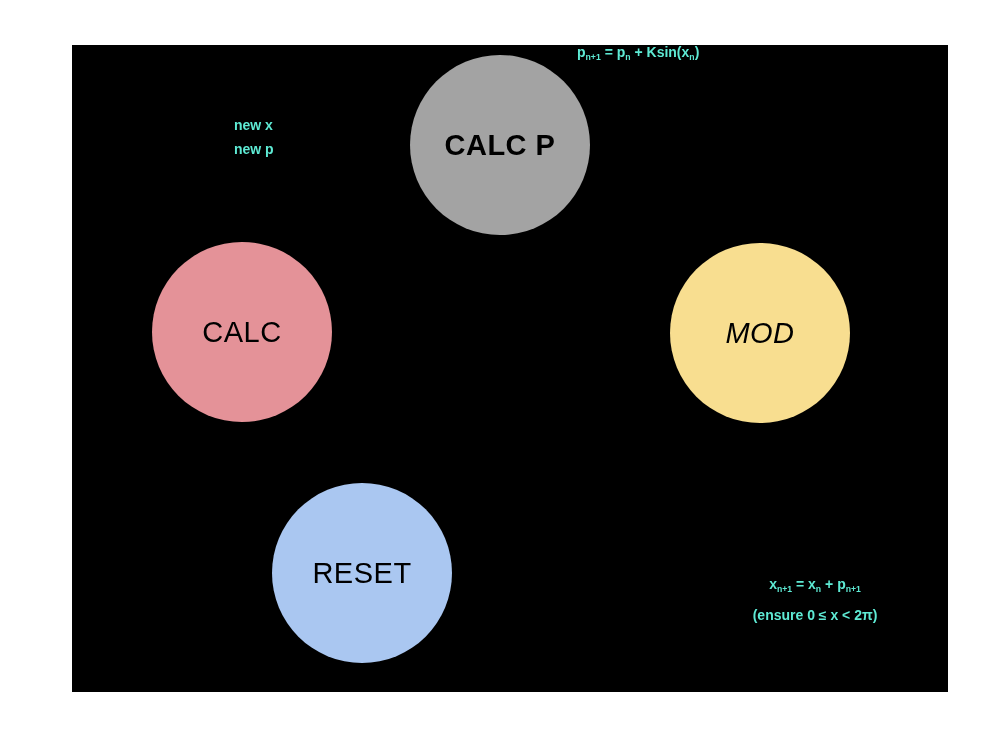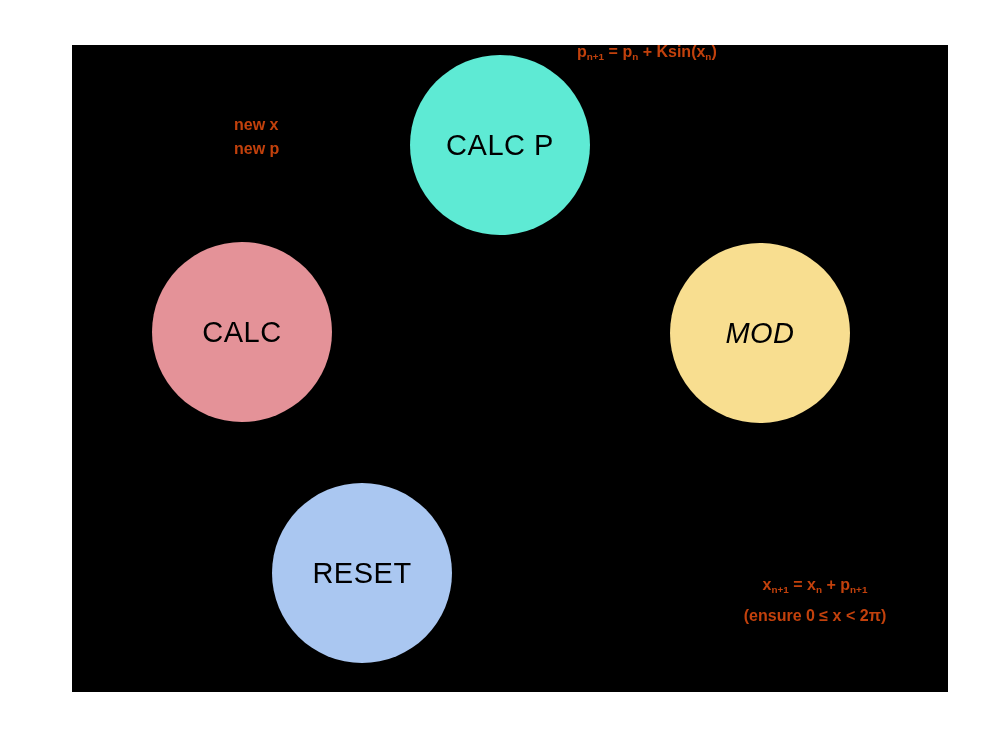--- a/index.html
+++ b/index.html
@@ -39,23 +39,23 @@
     white-space: nowrap;
   }
   .node-calc-p { left: 338px; top: 10px; }
   .node-reset  { left: 80px;  top: 197px; }
   .node-mod    { left: 598px; top: 198px; }
   .node-halt   { left: 200px; top: 438px; }
   .node-calc-x { left: 478px; top: 437px; }
 
   .annot {
     position: absolute;
-    color: #c2410c;
+    color: #5eead4;
     font-weight: bold;
-    font-size: 16px;
+    font-size: 14px;
   }
   .annot sub {
     font-size: 0.62em;
     line-height: 0;
     vertical-align: -0.3em;
   }
   .annot-p-update {
     left: 505px;
     top: -4px;
     line-height: 22px;
@@ -83,21 +83,21 @@
     line-height: 31px;
     white-space: nowrap;
   }
 </style>
 </head>
 <body>
 
 <div class="stage">
   <div class="canvas">
 
-    <div class="node node-calc-p" style="background: #5eead4;">
+    <div class="node node-calc-p" style="background: #a3a3a3; font-weight: bold;">
       <span class="node-label">CALC P</span>
     </div>
     <div class="node node-reset" style="background: rgb(228, 146, 152);">
       <span class="node-label">CALC</span>
     </div>
     <div class="node node-mod" style="background: rgb(248, 222, 144); font-style: italic;">
       <span class="node-label">MOD</span>
     </div>
     <div class="node node-halt" style="background: rgb(170, 199, 241);">
       <span class="node-label">RESET</span>

